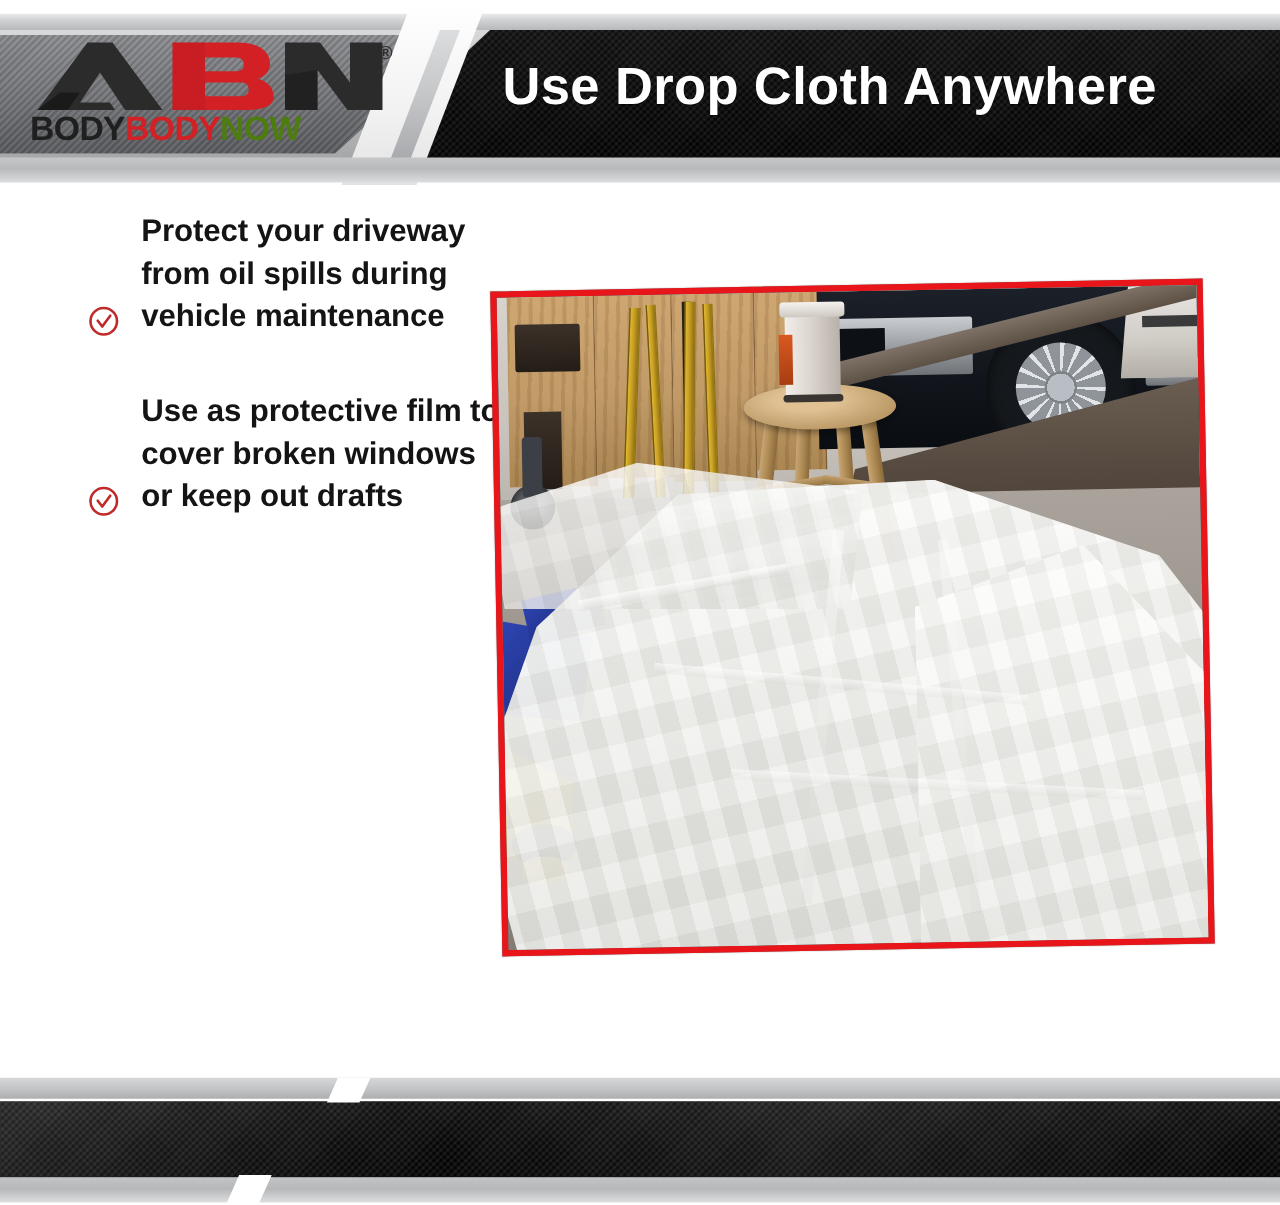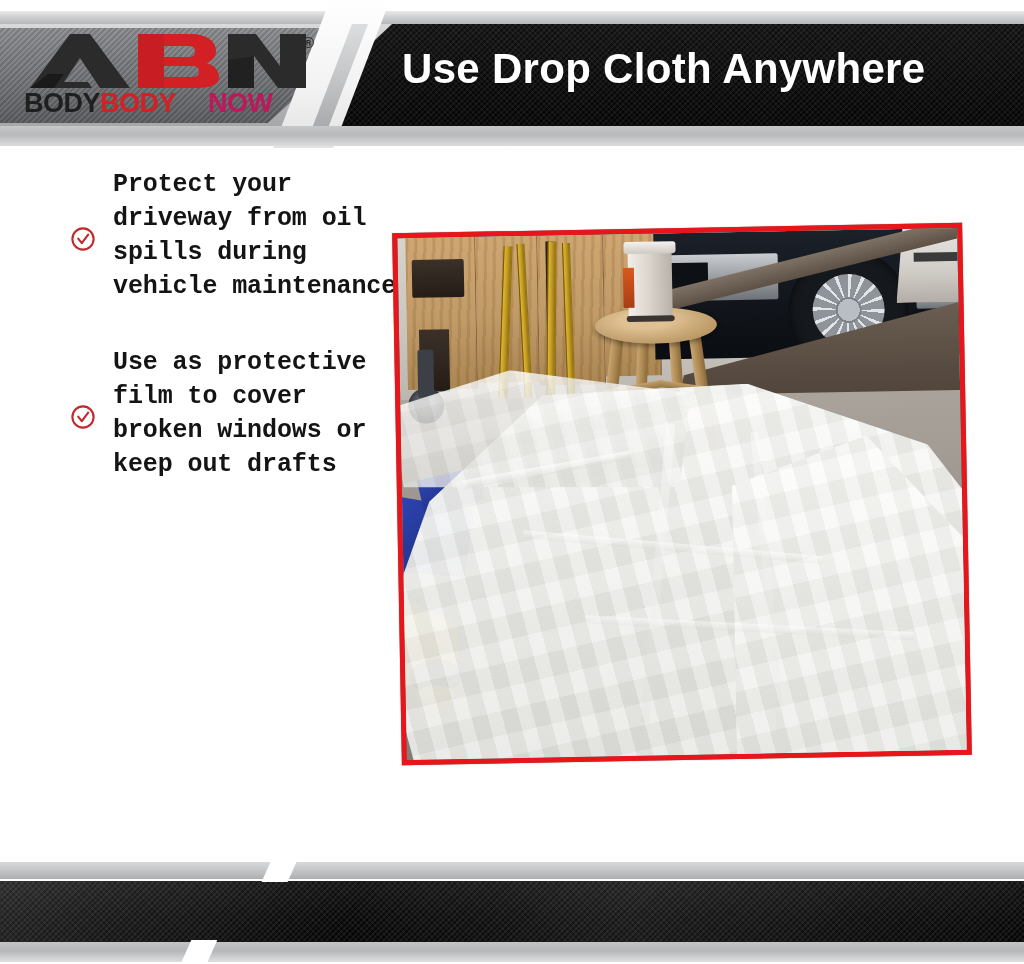--- a/index.html
+++ b/index.html
@@ -98,21 +98,21 @@
     position: absolute;
     left: 6px; top: 60px;
     font-size: 27px;
     font-weight: 900;
     letter-spacing: -0.5px;
     white-space: nowrap;
     line-height: 1;
   }
   #logo .wm-auto { color: #1f1f1f; }
   #logo .wm-body { color: #d32024; }
-  #logo .wm-now  { color: #be185d; margin-left: 32px; }
+  #logo .wm-now  { color: #4d7c0f; }
 
   
   #header-title {
     position: absolute;
     left: 402px; top: 48px;
     width: 610px;
     color: #ffffff;
     font-size: 42px;
     font-weight: 700;
     letter-spacing: 0.3px;
@@ -132,23 +132,22 @@
 
   
   #bullets {
     position: absolute;
     left: 70px; top: 168px;
     width: 340px;
   }
   .bullet {
     position: relative;
     display: flex;
-    align-items: center;
+    align-items: flex-end;
     margin-bottom: 42px;
-    font-family: Liberation Mono, monospace;
   }
   .bullet .check-icon {
     flex: 0 0 auto;
     width: 26px; height: 26px;
     margin-top: 5px;
     margin-right: 17px;
   }
   .bullet .btext {
     font-size: 25px;
     font-weight: 700;

